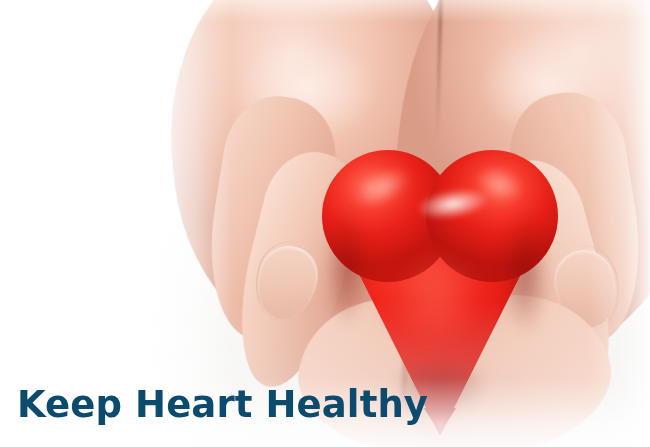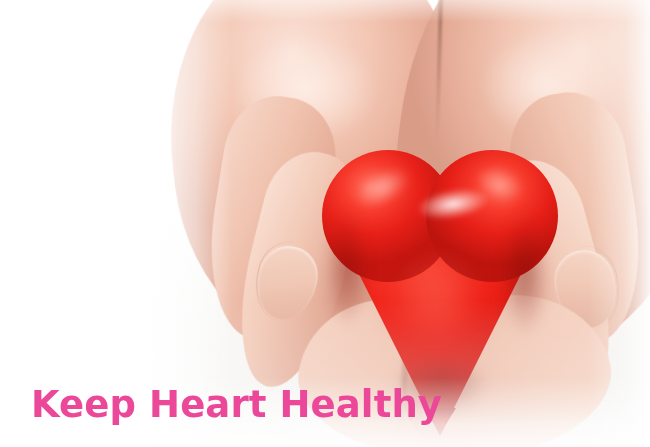--- a/index.html
+++ b/index.html
@@ -252,27 +252,27 @@
   }
   .shade-bottom{
     position:absolute;left:66px;top:208px;width:118px;height:76px;
     border-radius:50%;
     background:radial-gradient(closest-side, rgba(110,10,6,.45), rgba(110,10,6,0) 80%);
     filter:blur(6px);
   }
 
   
   .caption{
-    position:absolute;left:31px;top:386px;
+    position:absolute;left:17px;top:386px;
     font-family:"DejaVu Sans","Liberation Sans",sans-serif;
     font-size:37px;
     font-weight:bold;
     letter-spacing:.1px;
     line-height:1;
-    color:#ec4899;
+    color:#0c4a6e;
     white-space:nowrap;
     user-select:none;
   }
 </style>
 </head>
 <body>
 
 <div id="poster">
 
   <div class="bg-base"></div>

